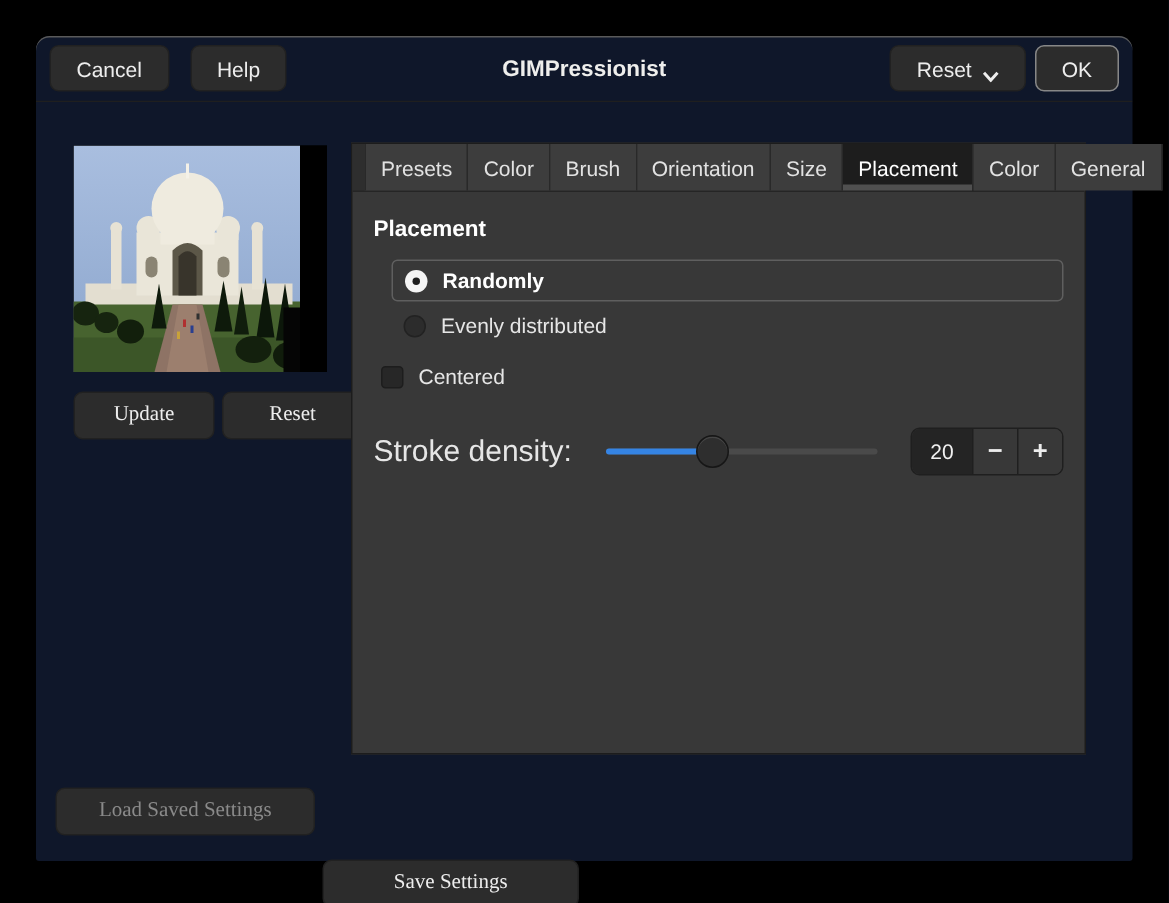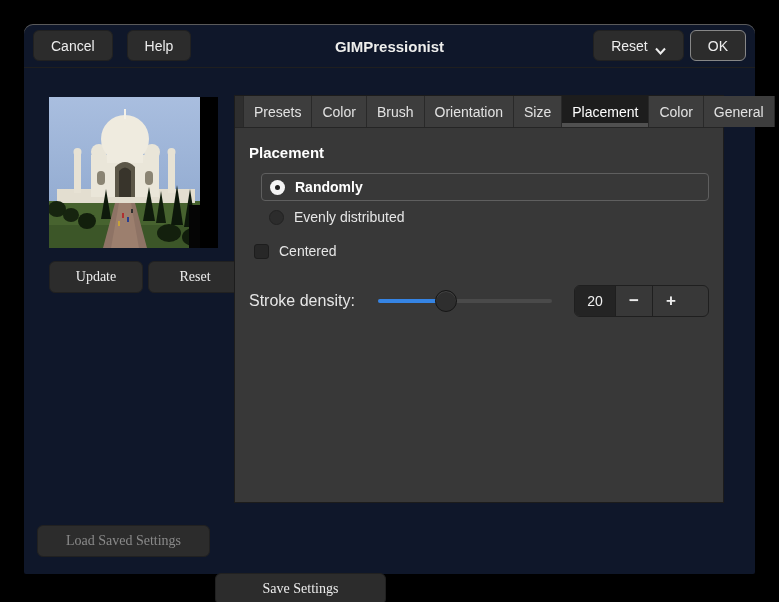--- a/index.html
+++ b/index.html
@@ -58,30 +58,30 @@
   .radio.off { background:#2c2c2c; border:1px solid #222; }
   .radio-label { font-size:14px; color:#e6e6e6; }
   .radio-label.bold { font-weight:bold; color:#fff; }
 
   .check-row { display:flex; align-items:center; gap:10px; margin:16px 0 0 5px; cursor:pointer; }
   .checkbox { width:15px; height:15px; border-radius:3px; background:#272727;
               border:1px solid #1d1d1d; }
   .check-label { font-size:14px; color:#e6e6e6; }
 
   .stroke-row { display:flex; align-items:center; margin-top:26px; }
-  .stroke-label { font-size:16px; color:#e6e6e6; flex:0 0 auto; }
+  .stroke-label { font-size:20px; color:#e6e6e6; flex:0 0 auto; }
   .slider { position:relative; height:24px; flex:1; margin:0 22px 0 23px; cursor:pointer; }
   .slider .track { position:absolute; left:0; right:0; top:10px; height:4px;
                    border-radius:2px; background:#4a4a4a; }
   .slider .fill { position:absolute; left:0; top:10px; height:4px;
                   border-radius:2px; background:#3584e4; }
   .slider .handle { position:absolute; top:1px; width:22px; height:22px; border-radius:50%;
                     background:#2e2e2e; border:1px solid #161616;
                     box-shadow: inset 0 1px 0 #454545; }
-  .spin { display:flex; height:32px; width:135px; flex:0 0 auto;
+  .spin { display:flex; height:32px; width:102px; flex:0 0 auto;
           border:1px solid #1f1f1f; border-radius:6px; overflow:hidden; }
   .spin-value { width:40px; background:#242424; color:#f0f0f0; border:none;
                 font-size:14px; text-align:center; font-family:inherit; }
   .spin-btn { width:37px; background:#383838; border:none; border-left:1px solid #1f1f1f;
               color:#ededed; font-size:17px; font-weight:bold; cursor:pointer;
               display:flex; align-items:center; justify-content:center; }
 
   
   .footer { position:absolute; left:13px; top:501px; display:flex; gap:5px; }
   .footer .btn { height:32px;font-family:Liberation Serif, serif; }

